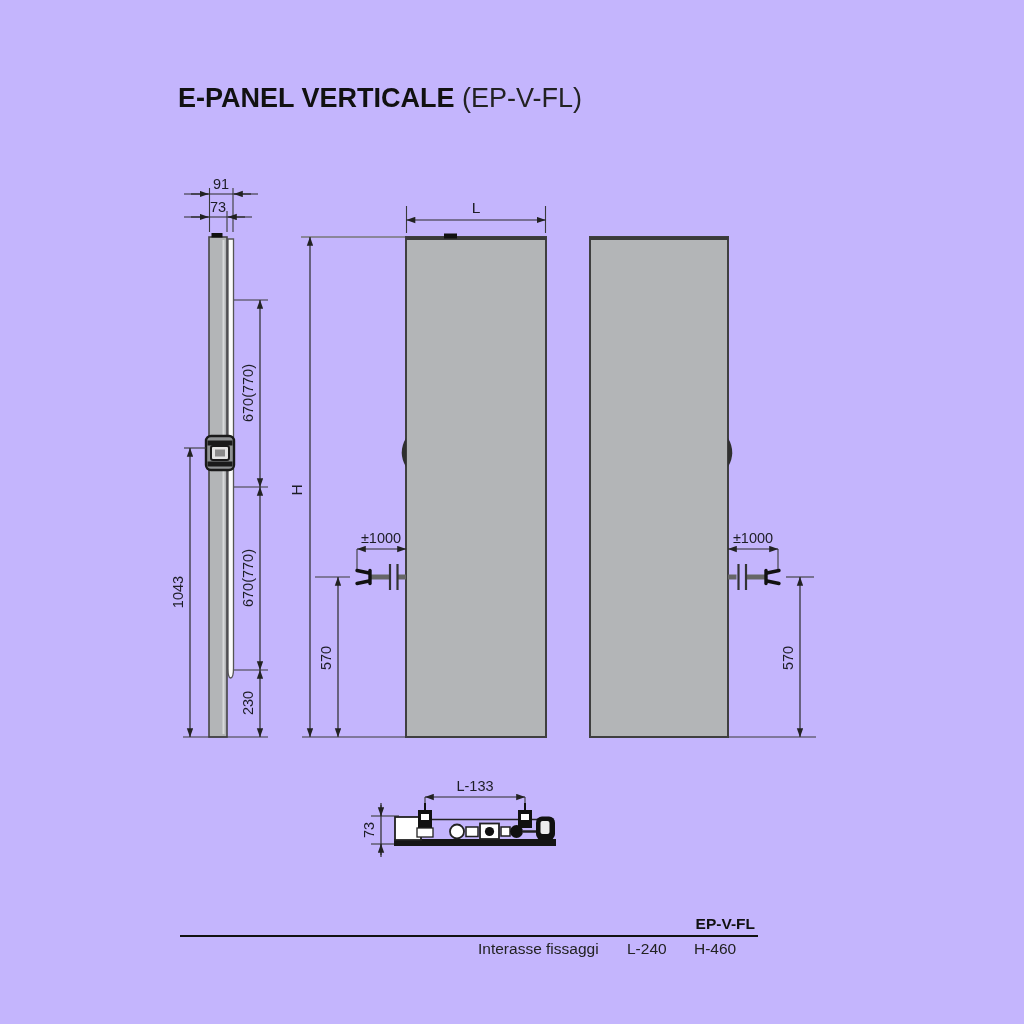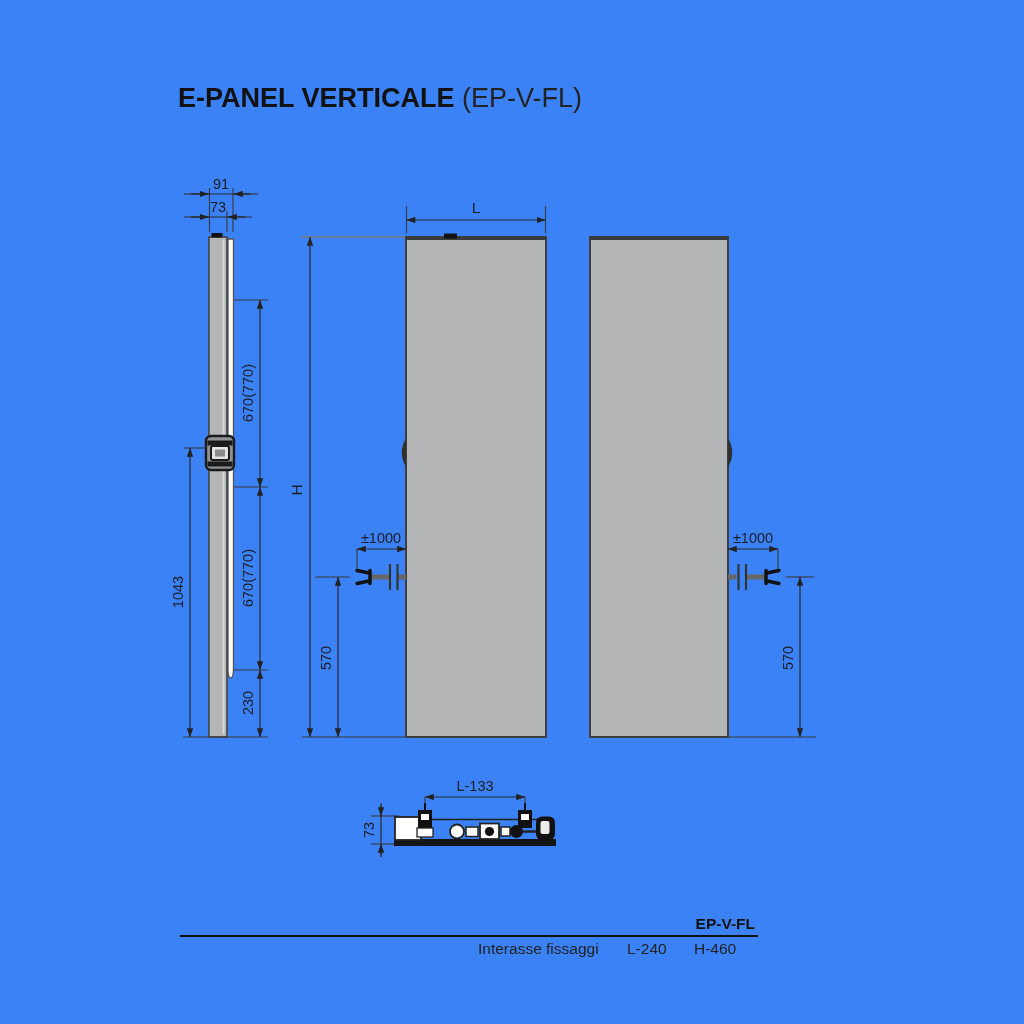--- a/index.html
+++ b/index.html
@@ -1,16 +1,16 @@
 <!DOCTYPE html>
 <html><head>
 <meta charset="utf-8">
 <style>
   html,body{margin:0;padding:0;background:#fff;}
-  .page{position:relative;width:1024px;height:1024px;background:#3b82f6;overflow:hidden;
+  .page{position:relative;width:1024px;height:1024px;background:#c4b5fd;overflow:hidden;
         font-family:"Liberation Sans", sans-serif;}
   svg text{font-family:"Liberation Sans", sans-serif;}
   .title-main{font-size:27px;font-weight:bold;fill:#111;}
   .title-code{font-size:27px;font-weight:normal;fill:#222;}
   .dimtxt{font-size:14.5px;fill:#1d1d26;}
   .dimbig{font-size:15.5px;fill:#1d1d26;}
   .dim{stroke:#2b2b2b;stroke-width:1.2;fill:none;}
   .ext{stroke:#3a3a3a;stroke-width:1.1;fill:none;}
   .footer-model{font-size:15.5px;font-weight:bold;fill:#111;}
   .footer-txt{font-size:15.5px;fill:#222;}

